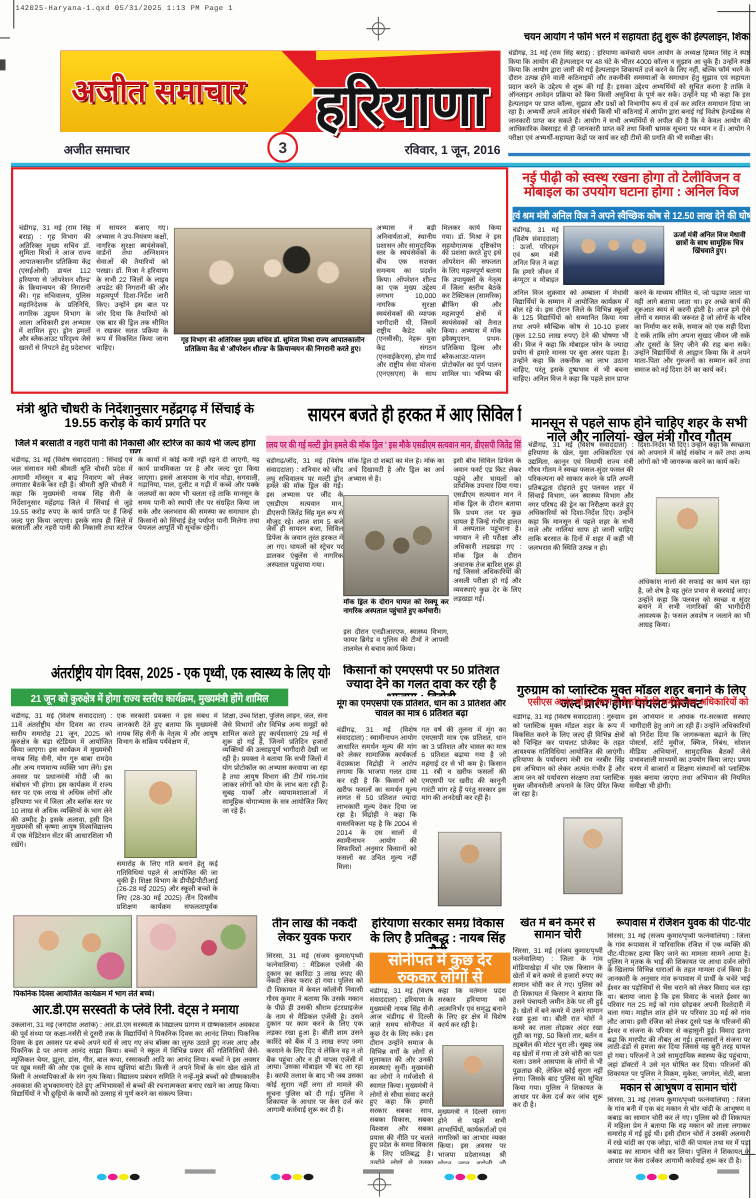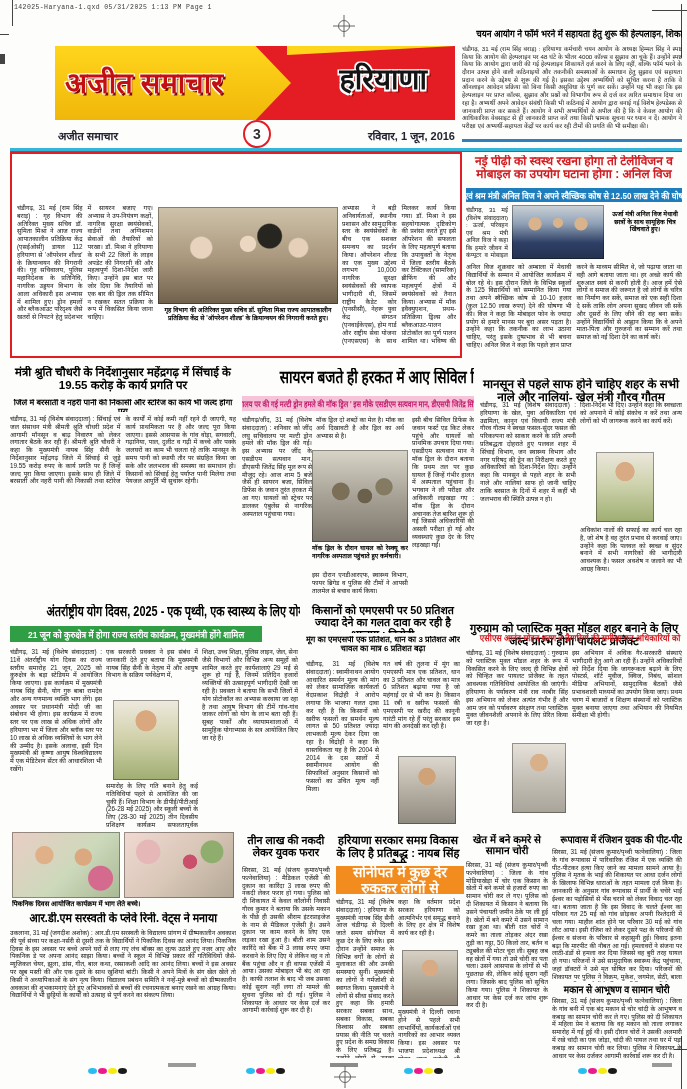--- a/index.html
+++ b/index.html
@@ -36,21 +36,21 @@
   <div class="abs mark" style="left:0;top:54px;width:5px;height:10px;"></div>
   <div class="abs mark" style="left:681px;top:4px;width:1px;height:54px;"></div>
   <div class="abs mark" style="left:652px;top:10px;width:35px;height:1px;"></div>
   <div class="abs mark" style="left:681px;top:1036px;width:1px;height:53px;"></div>
   <div class="abs mark" style="left:674px;top:1049px;width:13px;height:1px;"></div>
 
   <div class="abs" style="left:55px;top:46px;width:400px;height:74px;background:#e41d25;">
     <div class="abs" style="left:0;top:0;width:59%;height:100%;background:linear-gradient(180deg,#ffd51c,#f0b70a);clip-path:polygon(0 0,85% 0,100% 50%,85% 100%,0 100%);"></div>
     <div class="abs" style="right:0;top:0;width:42%;height:9px;background:#ffd51c;clip-path:polygon(0 0,100% 0,0 100%);"></div>
     <div class="abs" style="left:10px;top:16px;font-size:29px;font-weight:bold;color:#c40f12;text-shadow:-1px -1px 0 #fff,1px -1px 0 #fff,-1px 1px 0 #fff,1.5px 1.5px 0 #7e0a0a;">अजीत समाचार</div>
-    <div class="abs" style="right:28px;top:12px;font-size:29px;font-weight:bold;color:#141414;text-shadow:-1.5px -1.5px 0 #fff,1.5px -1.5px 0 #fff,-1.5px 1.5px 0 #fff,1.5px 1.5px 0 #fff,3px 3px 0 #8e0c0c;">हरियाणा</div>
+    <div class="abs" style="right:12px;top:12px;font-size:52px;font-weight:bold;color:#141414;text-shadow:-1.5px -1.5px 0 #fff,1.5px -1.5px 0 #fff,-1.5px 1.5px 0 #fff,1.5px 1.5px 0 #fff,3px 3px 0 #8e0c0c;">हरियाणा</div>
   </div>
 
   <div class="abs" style="left:58px;top:128px;font-size:11px;font-weight:bold;color:#232332;">अजीत समाचार</div>
   <div class="abs" style="left:243px;top:120px;width:24px;height:24px;border:2px solid #e41d25;border-radius:50%;display:flex;align-items:center;justify-content:center;font-size:14px;font-weight:bold;color:#333;background:#fff;">3</div>
   <div class="abs" style="left:330px;top:128px;width:125px;text-align:right;font-size:11px;font-weight:bold;color:#232332;">रविवार, 1 जून, 2016</div>
   <div class="abs" style="left:10px;top:148px;width:672px;height:3px;background:#35b6d9;border-bottom:1px solid #0e7fae;"></div>
 
   <section>
     <div class="abs hl nw" style="left:462px;top:29px;width:220px;font-size:9.6px;"><span class="sq9">चयन आयोग ने फॉर्म भरने में सहायता हेतु शुरू की हेल्पलाइन, शिकायतों के लिए नहीं</span></div>
     <div class="abs body-text" style="left:462px;top:45px;width:220px;height:91px;font-size:6.2px;">चंडीगढ़, 31 मई (राम सिंह बराड़) : हरियाणा कर्मचारी चयन आयोग के अध्यक्ष हिम्मत सिंह ने स्पष्ट किया कि आयोग की हेल्पलाइन पर 48 घंटे के भीतर 4000 कॉल्स व सुझाव आ चुके हैं। उन्होंने स्पष्ट किया कि आयोग द्वारा जारी की गई हेल्पलाइन शिकायतें दर्ज करने के लिए नहीं, बल्कि फॉर्म भरने के दौरान उत्पन्न होने वाली कठिनाइयों और तकनीकी समस्याओं के समाधान हेतु सुझाव एवं सहायता प्रदान करने के उद्देश्य से शुरू की गई है। इसका उद्देश्य अभ्यर्थियों को सूचित करना है ताकि वे ऑनलाइन आवेदन प्रक्रिया को बिना किसी असुविधा के पूर्ण कर सकें। उन्होंने यह भी कहा कि इस हेल्पलाइन पर प्राप्त कॉल्स, सुझाव और प्रश्नों को विभागीय रूप से दर्ज कर त्वरित समाधान दिया जा रहा है। अभ्यर्थी अपने आवेदन संबंधी किसी भी कठिनाई में आयोग द्वारा बनाई गई विशेष हेल्पडेस्क से जानकारी प्राप्त कर सकते हैं। आयोग ने सभी अभ्यर्थियों से अपील की है कि वे केवल आयोग की आधिकारिक वेबसाइट से ही जानकारी प्राप्त करें तथा किसी भ्रामक सूचना पर ध्यान न दें। आयोग ने परीक्षा एवं अभ्यर्थी-सहायता केंद्रों पर कार्य कर रही टीमों की प्रगति की भी समीक्षा की।</div>

